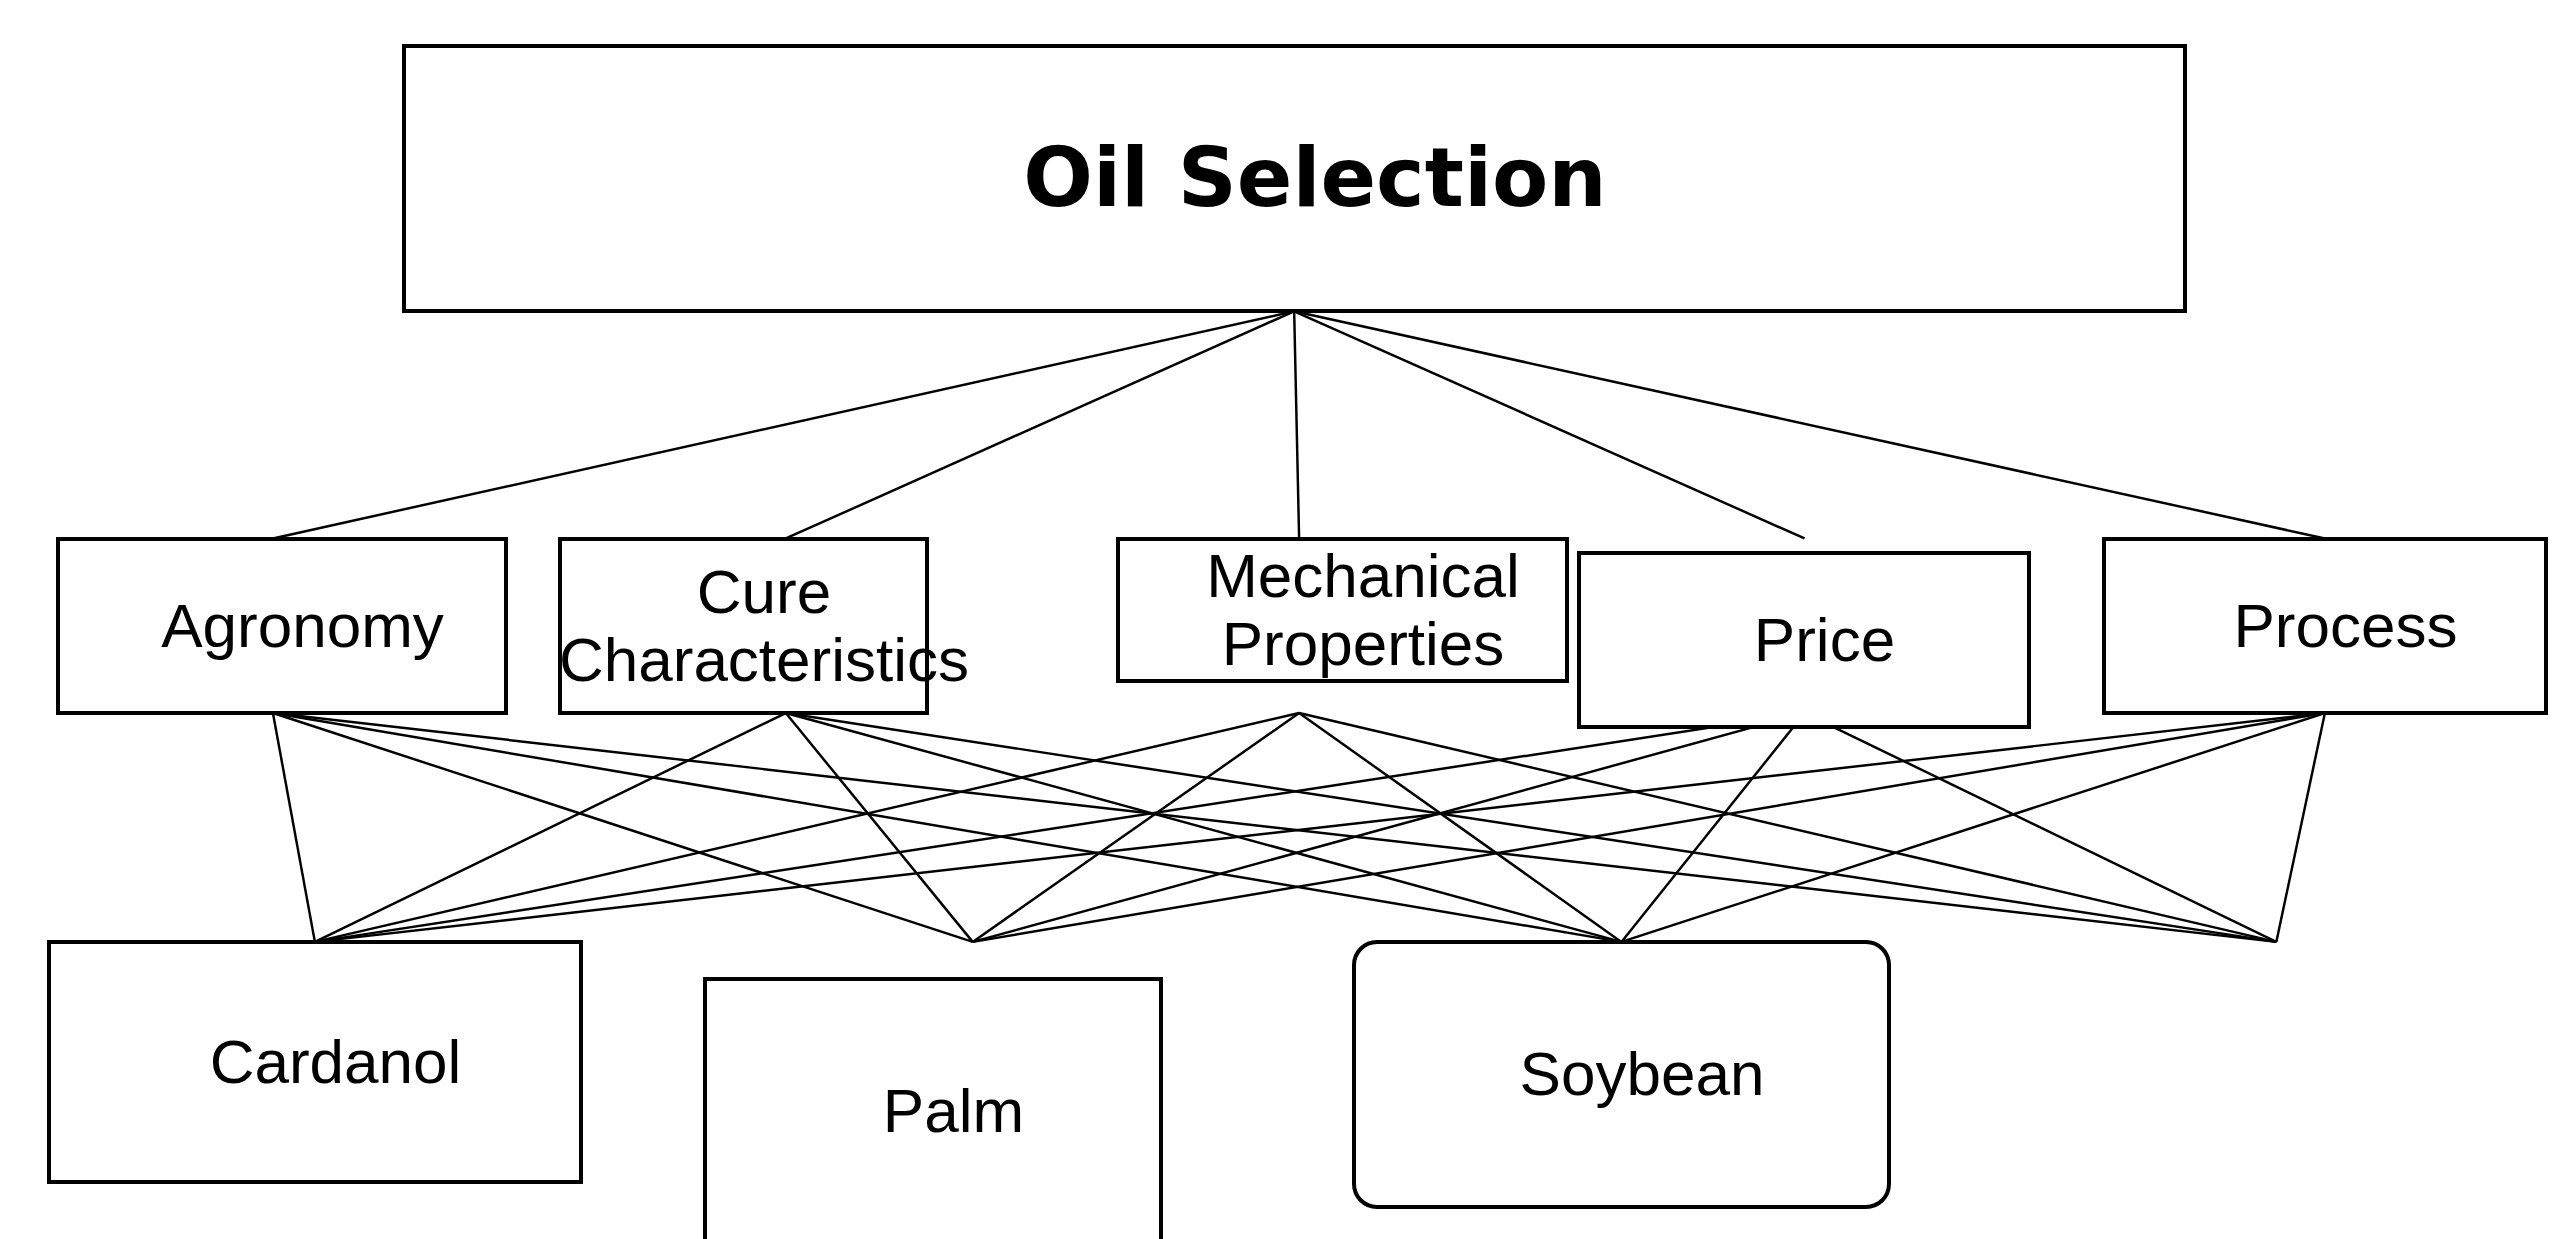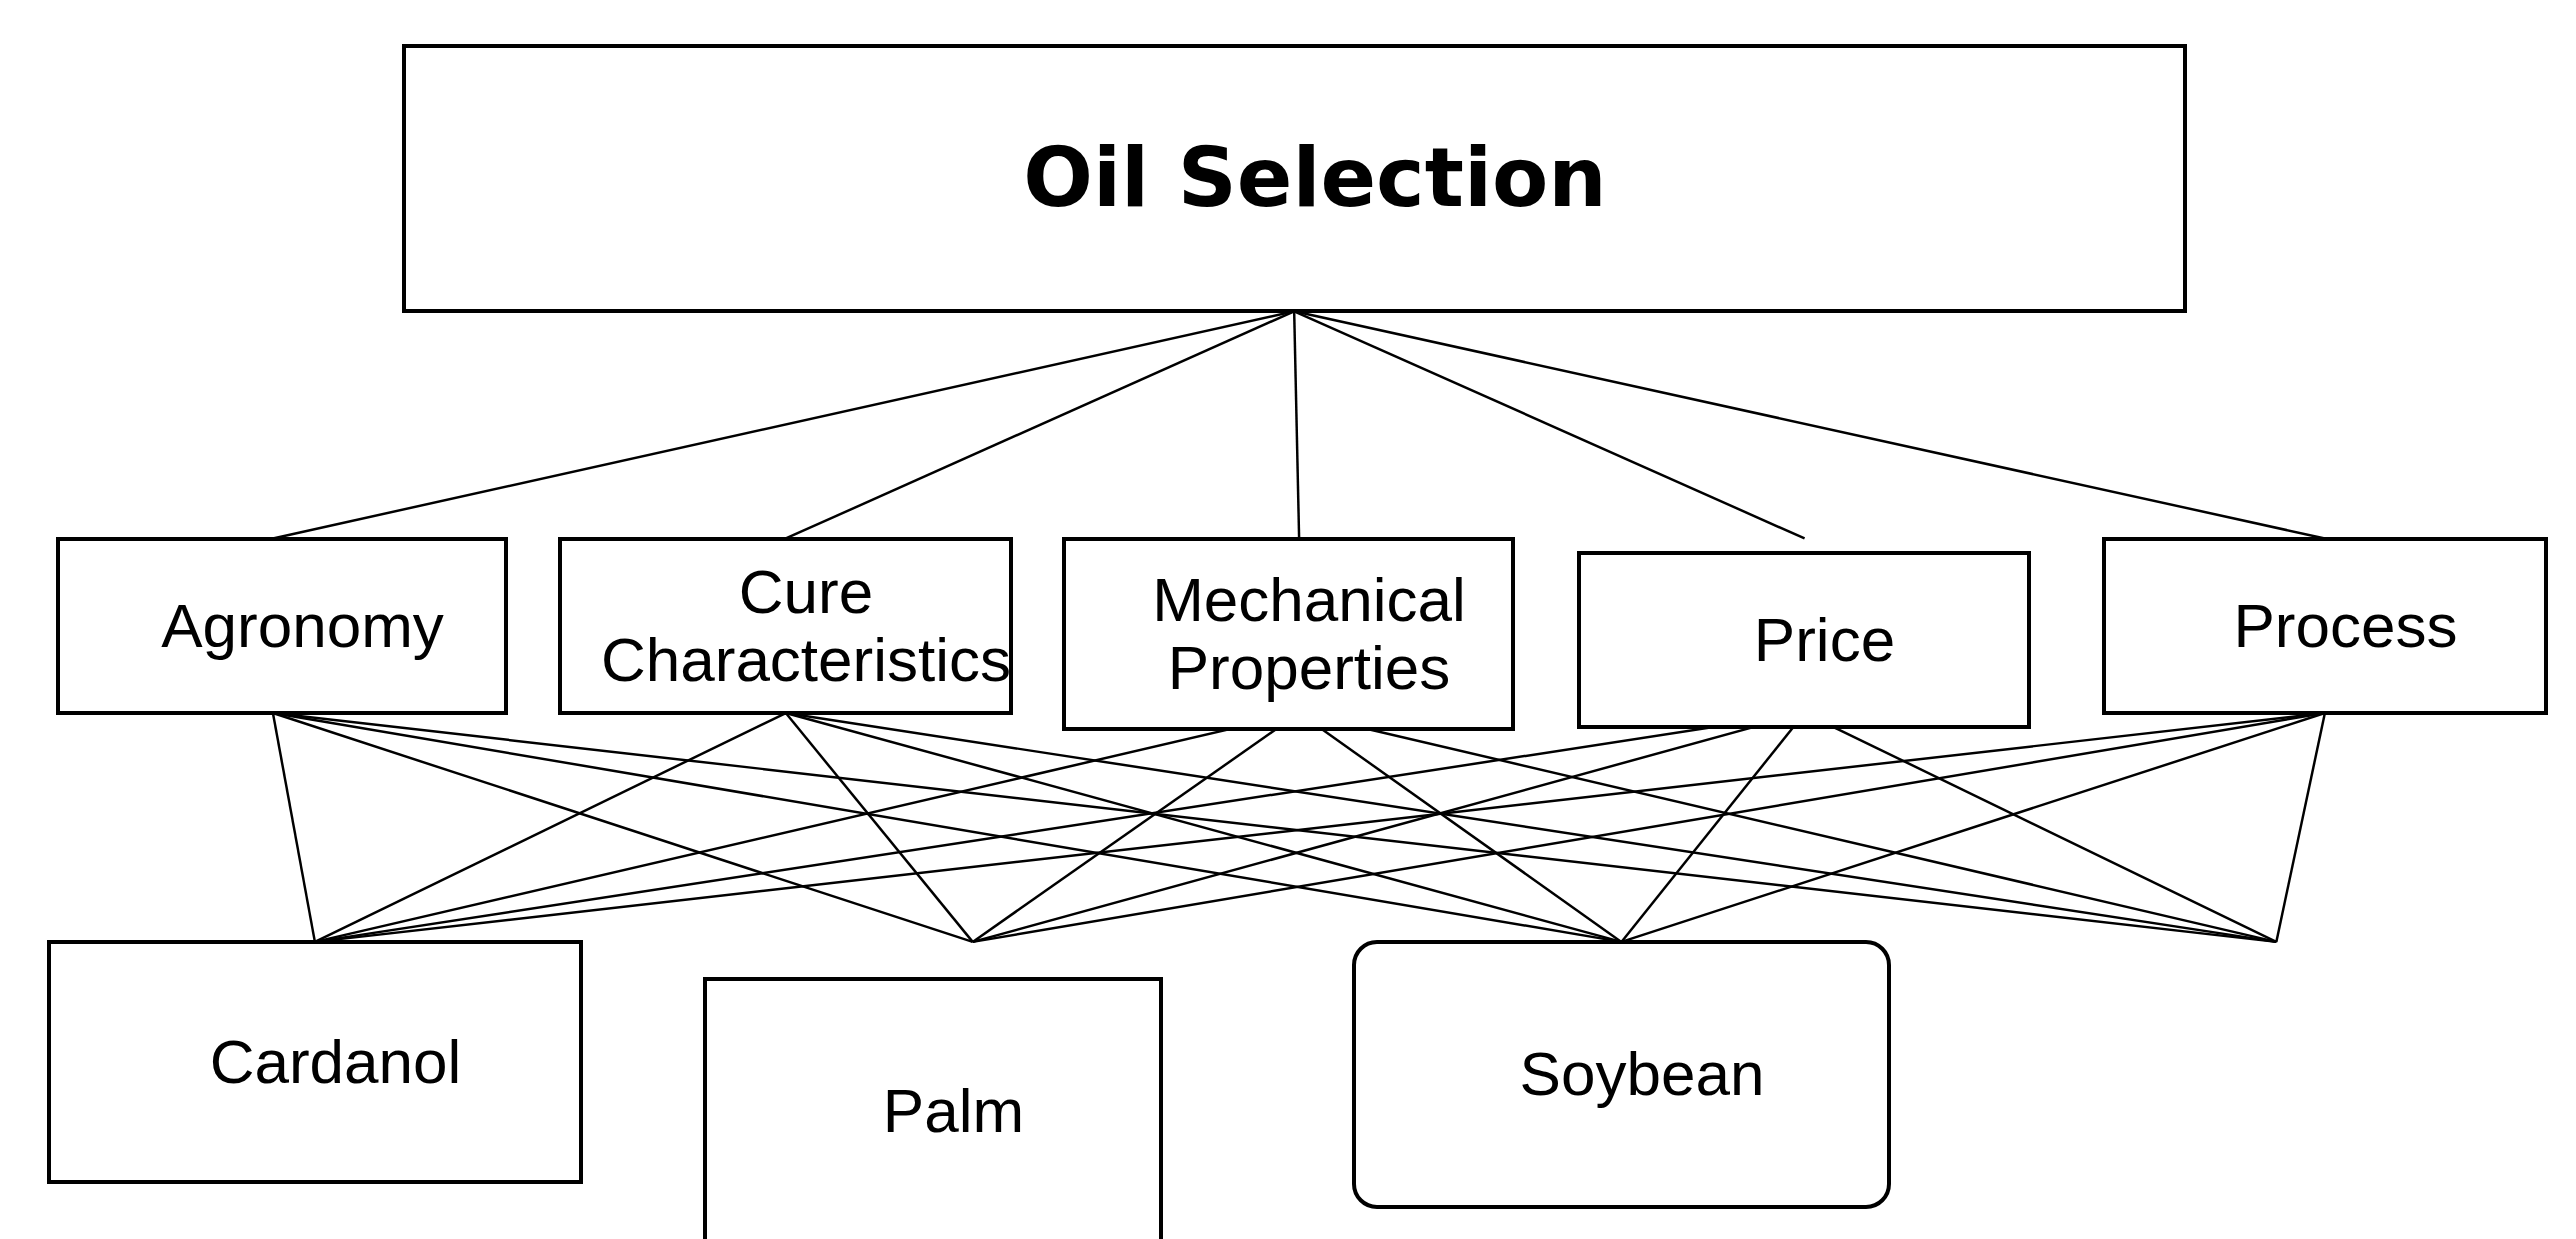--- a/index.html
+++ b/index.html
@@ -84,24 +84,24 @@
       <line x1="2824" y1="866" x2="2765" y2="1144" stroke="#000000" stroke-width="3"></line>
     </svg>
 
   <div class="node goal-node" style="left: 402px; top: 44px; width: 1785px; height: 269px;">
     <span class="label">Oil Selection</span>
   </div>
 
   <div class="node criterion-node" style="left: 47px; top: 537px; width: 452px; height: 178px; margin-left: 9px;">
     <span class="label">Agronomy</span>
   </div>
-  <div class="node criterion-node" style="left: 558px; top: 537px; width: 455px; height: 178px;">
+  <div class="node criterion-node" style="left: 558px; top: 537px; width: 371px; height: 178px;">
     <span class="label">Cure Characteristics</span>
   </div>
-  <div class="node criterion-node" style="left: 1062px; top: 537px; width: 453px; height: 194px;">
+  <div class="node criterion-node" style="left: 1116px; top: 537px; width: 453px; height: 146px;">
     <span class="label">Mechanical Properties</span>
   </div>
   <div class="node criterion-node" style="left: 1577px; top: 551px; width: 454px; height: 178px;">
     <span class="label">Price</span>
   </div>
   <div class="node criterion-node" style="left: 2102px; top: 537px; width: 446px; height: 178px;">
     <span class="label">Process</span>
   </div>
 
   <div class="node alternative-node" style="left: 47px; top: 940px; width: 536px; height: 244px;">

